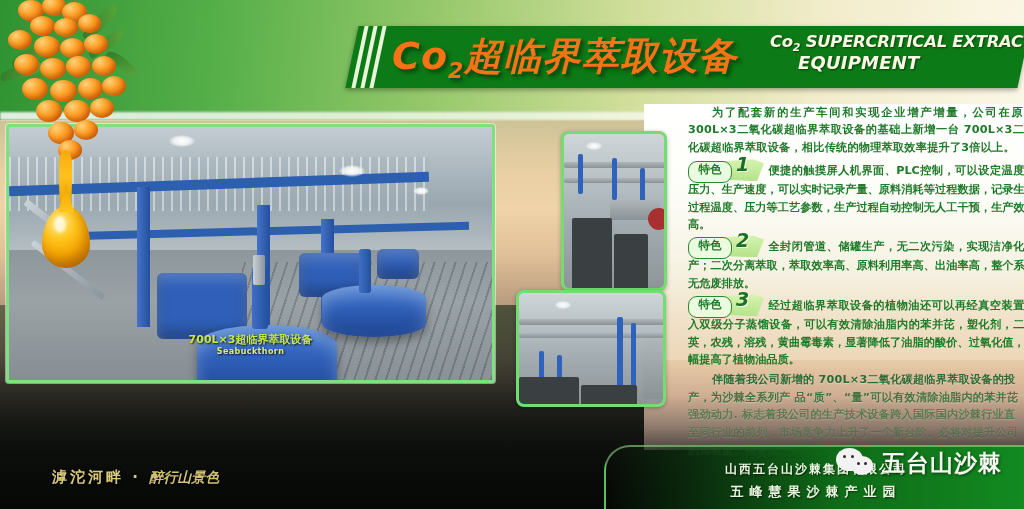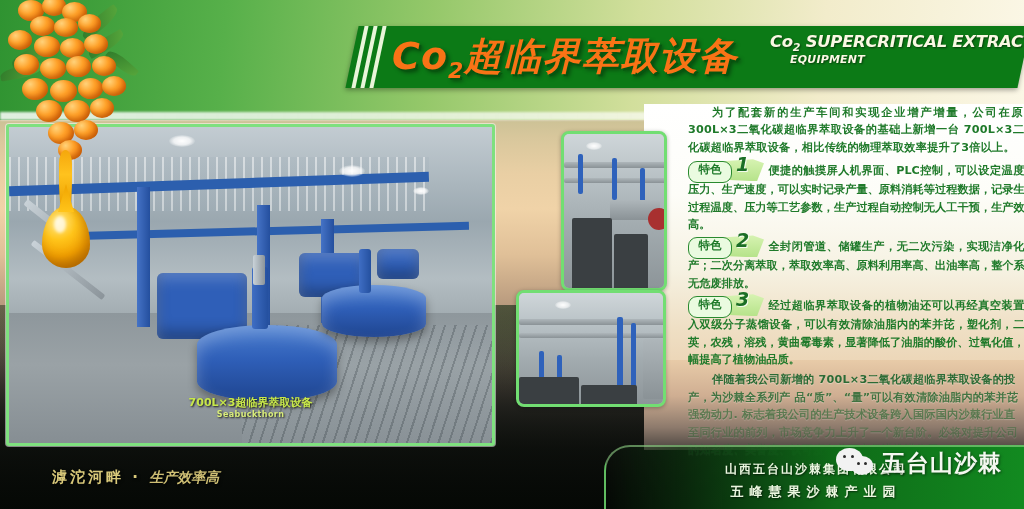--- a/index.html
+++ b/index.html
@@ -68,25 +68,25 @@
     white-space:nowrap;line-height:52px;
   }
   .title-zh .sub{font-size:22px;vertical-align:sub;}
   .title-en{
     position:absolute;left:770px;top:34px;width:250px;
     color:#fbf8e4;font-weight:bold;font-style:italic;
     line-height:1.02;text-shadow:1px 1px 2px rgba(0,0,0,.5);
   }
   .title-en .l1{font-size:16.5px;letter-spacing:-.3px;display:block;white-space:nowrap;}
   .title-en .l1 .s{font-size:11px;vertical-align:sub;}
-  .title-en .l2{font-size:11px;display:block;margin-left:20px;letter-spacing:.2px;}
+  .title-en .l2{font-size:18px;display:block;margin-left:28px;letter-spacing:.2px;}
 
   
   .photo-main{
-    position:absolute;left:6px;top:124px;width:489px;height:322px;
+    position:absolute;left:6px;top:124px;width:489px;height:259px;
     border:3px solid #7fe07f;border-radius:3px;overflow:hidden;
     box-shadow:0 0 0 1px rgba(255,255,255,.5);
     background:#8d9aa0;
   }
   .pm-ceiling{
     position:absolute;inset:0;
     background:linear-gradient(180deg,#c3ccd2 0%,#aab6bd 18%,#9aa7af 30%,#b3bdc2 48%,#9fa9ae 62%,#8b949a 78%,#7e868c 100%);
   }
   .pm-beam{position:absolute;background:#2c5fae;}
   .pm-beam.b1{left:0;top:52px;width:420px;height:10px;transform:rotate(-2deg);}
@@ -427,16 +427,16 @@
           <span class="eye" style="left:6px;top:6px;"></span>
           <span class="eye" style="left:13px;top:6px;"></span>
         </span>
     </span>
     <span class="wechat-text">五台山沙棘</span>
   </div>
 
   <div class="bl-text">
     <span>滹沱河畔</span>
     <span>·</span>
-    <span class="calli">生产效率高</span>
+    <span class="calli">醉行山景色</span>
   </div>
 
 </div>
 
 </body></html>

